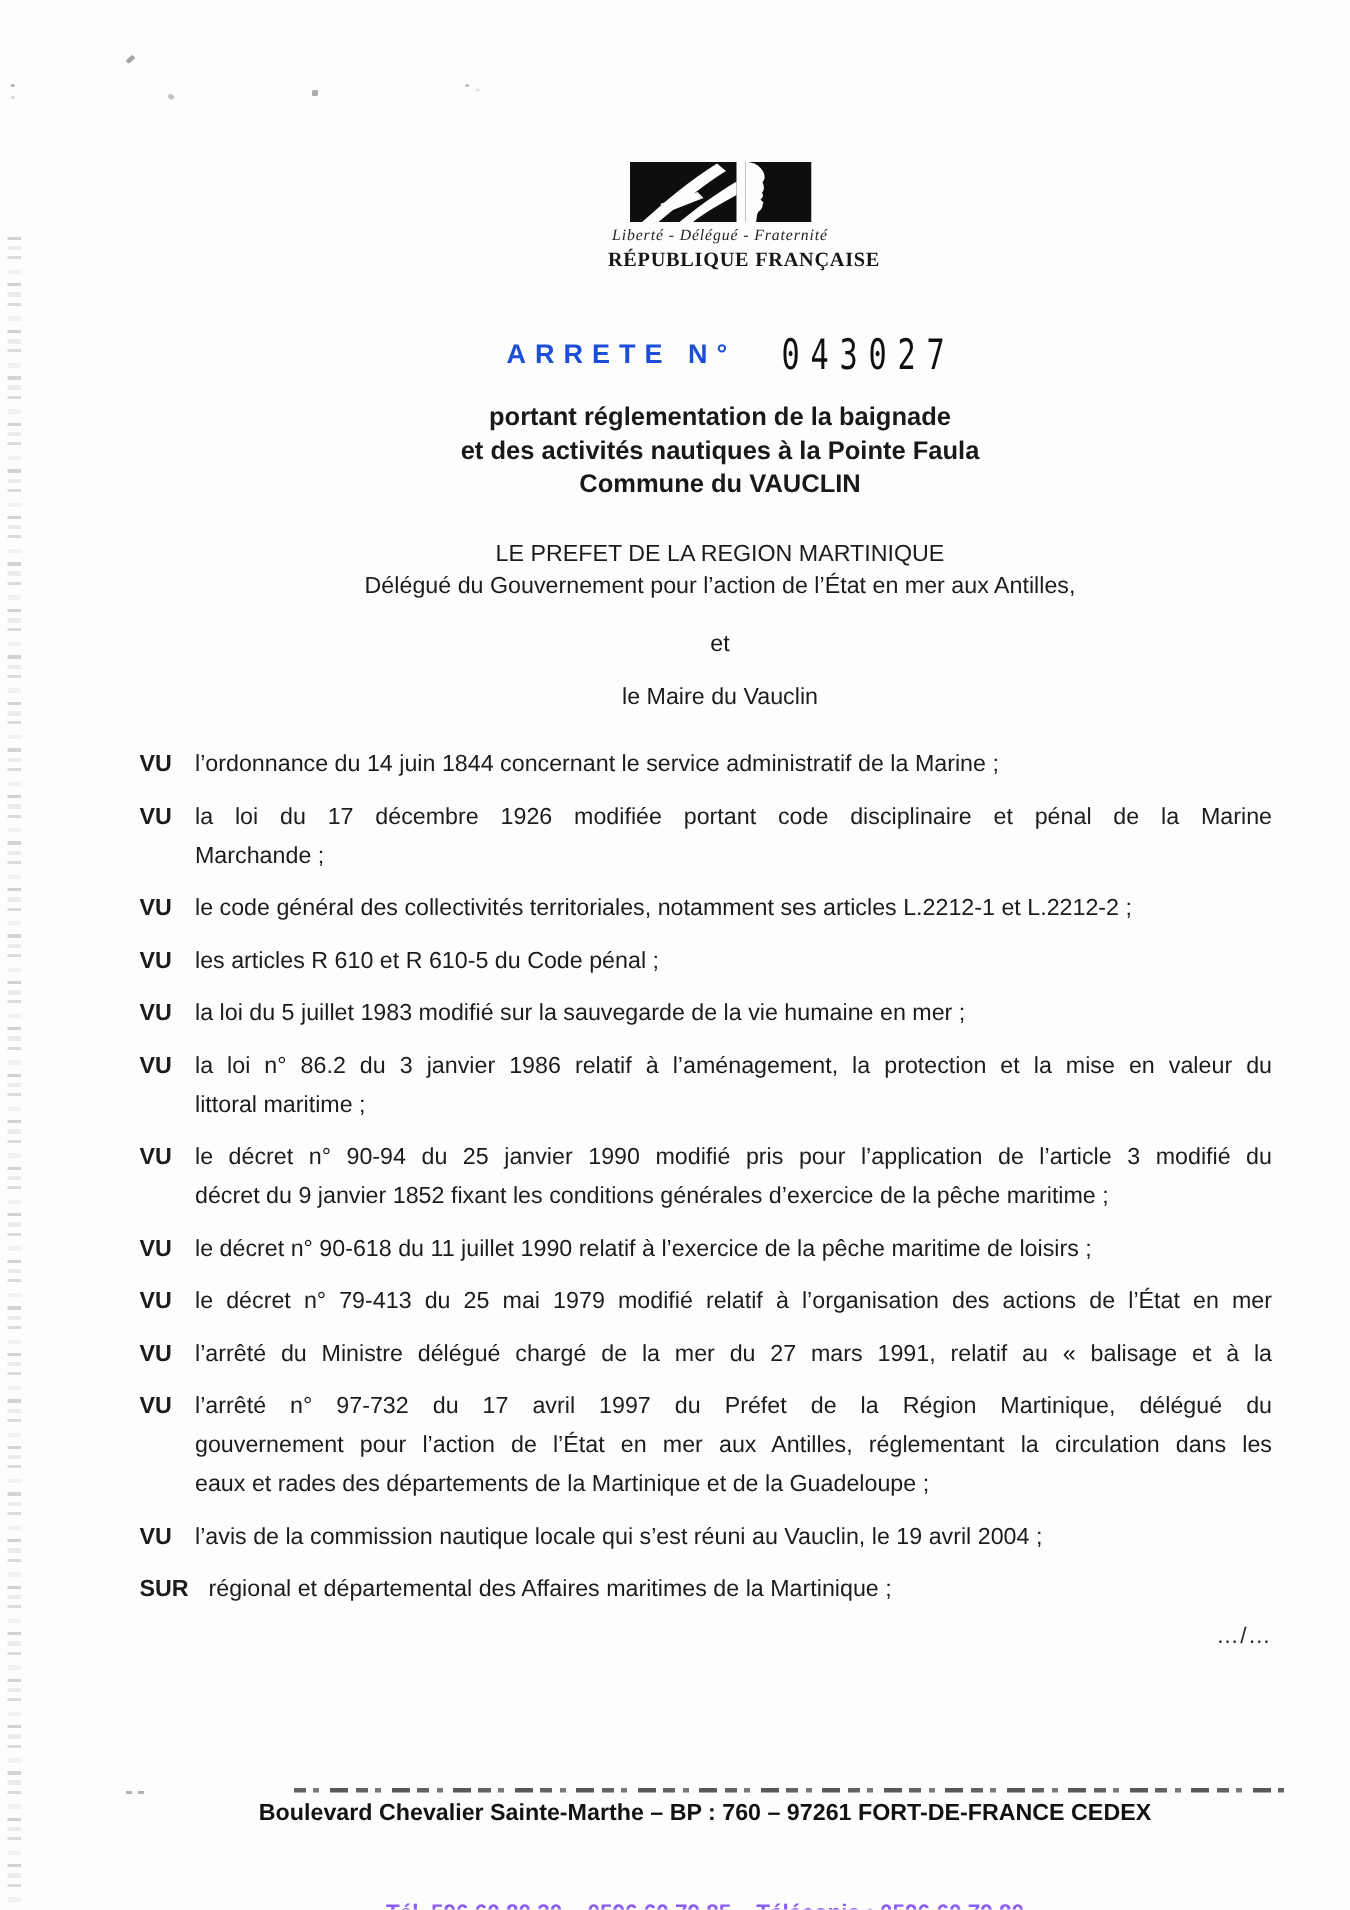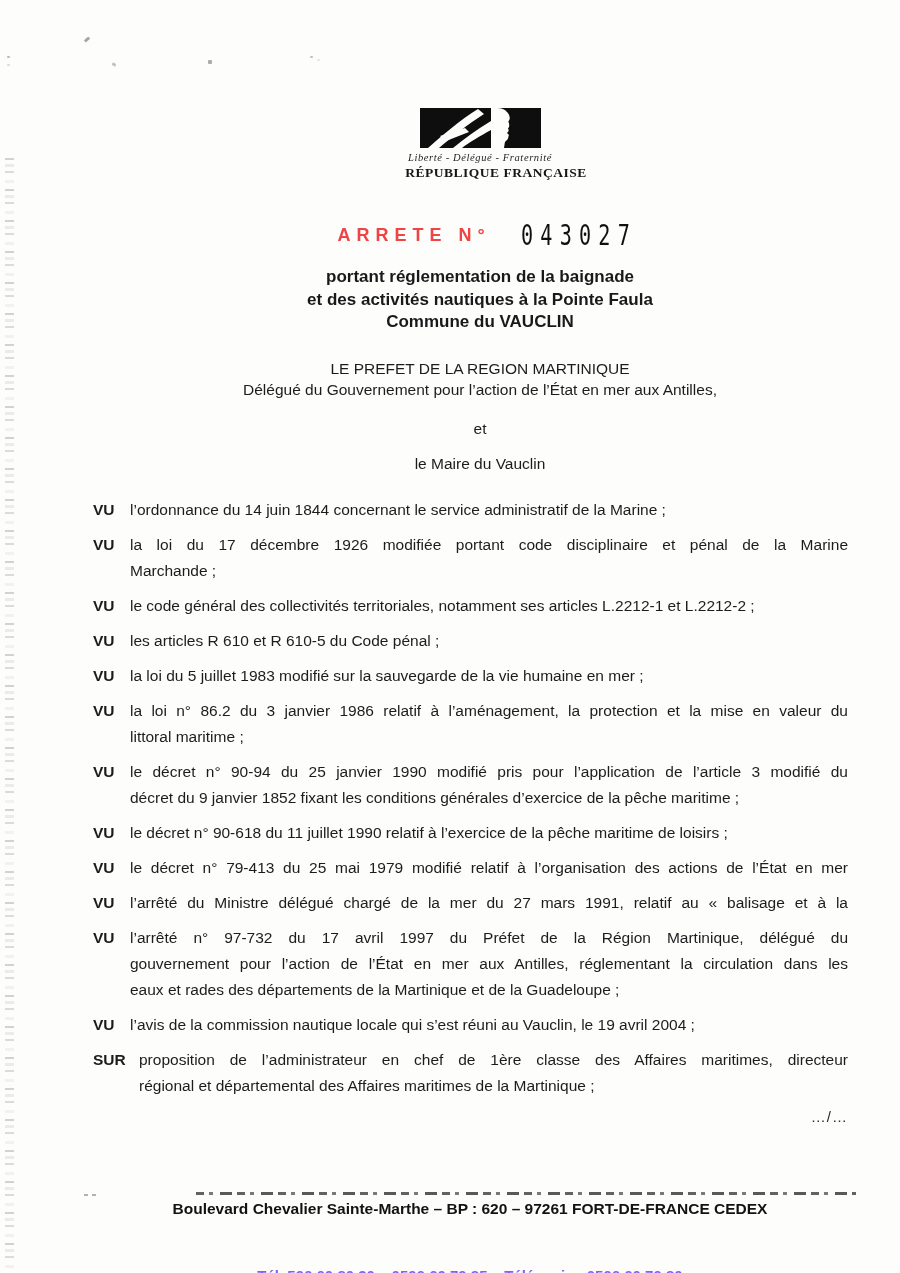--- a/index.html
+++ b/index.html
@@ -31,21 +31,21 @@
   .logo-svg{display:block;margin:0 auto;}
   .motto{
     font-family:"Liberation Serif", serif;font-style:italic;
     font-size:10.5px;letter-spacing:.6px;margin-top:4px;color:#242424;
   }
   .republic{
     font-family:"Liberation Serif", serif;font-weight:700;
     font-size:13.5px;letter-spacing:.5px;margin-top:2px;color:#161616;margin-left:32px;
   }
   .title-row{margin-top:38px;white-space:nowrap;transform:translateX(30px);}
-  .arrete-label{font-size:18px;font-weight:800;letter-spacing:6px;color:#ef4444;}
+  .arrete-label{font-size:18px;font-weight:800;letter-spacing:6px;color:#1d4ed8;}
   .arrete-number{
     display:inline-block;font-family:"DejaVu Sans Mono", monospace;
     font-size:28px;letter-spacing:10px;margin-left:26px;
     transform:scaleX(.72);transform-origin:left center;
     vertical-align:-4px;color:#101010;
   }
   .subtitle{margin-top:14px;font-size:17px;font-weight:700;line-height:22.5px;color:#191919;}
   .authority{margin-top:24px;font-size:15.5px;line-height:21px;}
   .et{margin-top:20px;font-size:15.5px;}
   .maire{margin-top:17px;font-size:15.5px;}
@@ -170,21 +170,21 @@
     <div class="para">
     <span class="plabel">VU</span>
     <span class="plines"><div class="pline jst">l’arrêté n° 97-732 du 17 avril 1997 du Préfet de la Région Martinique, délégué du</div><div class="pline jst">gouvernement pour l’action de l’État en mer aux Antilles, réglementant la circulation dans les</div><div class="pline">eaux et rades des départements de la Martinique et de la Guadeloupe ;</div></span>
   </div>
     <div class="para">
     <span class="plabel">VU</span>
     <span class="plines"><div class="pline">l’avis de la commission nautique locale qui s’est réuni au Vauclin, le 19 avril 2004 ;</div></span>
   </div>
     <div class="para wide">
     <span class="plabel">SUR</span>
-    <span class="plines"><div class="pline jst">proposition de l’administrateur en chef de 1ère classe des Affaires maritimes, directeur</div><div class="pline">régional et départemental des Affaires maritimes de la Martinique ;</div></span>
+    <span class="plines"><div class="pline">régional et départemental des Affaires maritimes de la Martinique ;</div></span>
   </div>
     <div class="continuation">…/…</div>
 </div>
 
 <div class="footer-predash"></div>
 <div class="footer-dash"></div>
-<div class="footer-address">Boulevard Chevalier Sainte-Marthe – BP : 620 – 97261 FORT-DE-FRANCE CEDEX</div>
+<div class="footer-address">Boulevard Chevalier Sainte-Marthe – BP : 760 – 97261 FORT-DE-FRANCE CEDEX</div>
 <div class="footer-phone">Tél. 596 60.80.30 – 0596 60.79.85 – Télécopie : 0596 60.79.80</div>
 
 </body></html>

